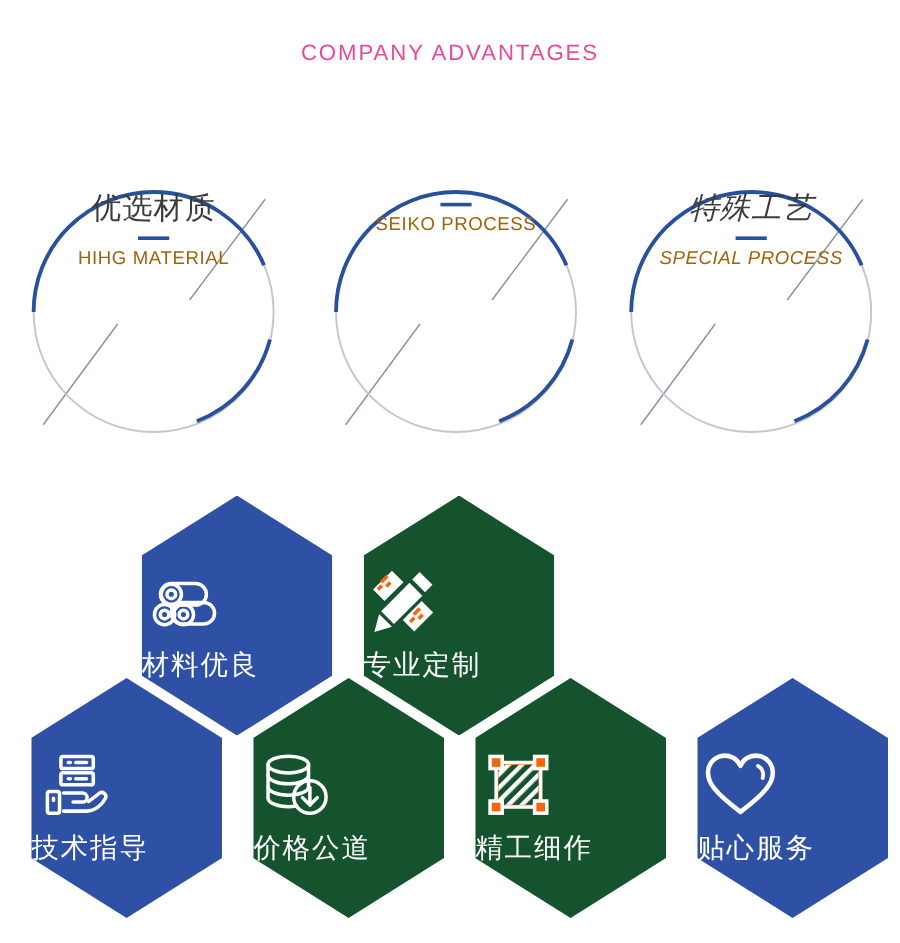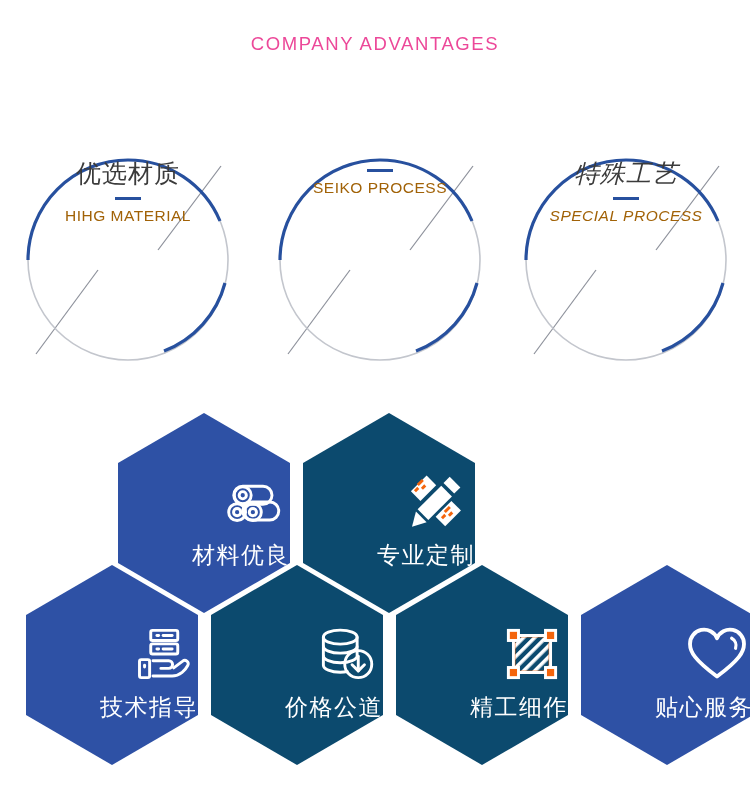--- a/index.html
+++ b/index.html
@@ -103,30 +103,30 @@
   
   .hex-wrap {
     position: absolute;
     top: 404px;
     left: 0;
     width: 750px;
     height: 360px;
   }
   .hex {
     position: absolute;
-    width: 172px;
+    width: 159px;
     height: 200px;
     clip-path: polygon(50% 0%, 100% 25%, 100% 75%, 50% 100%, 0% 75%, 0% 25%);
     display: flex;
     flex-direction: column;
-    align-items: flex-end;
+    align-items: flex-start;
     justify-content: center;
   }
   .hex.blue   { background: #2e51a5; }
-  .hex.orange { background: #0c4a6e; }
+  .hex.orange { background: #14532d; }
 
   .hex-icon {
     width: 72px;
     height: 72px;
     margin-top: 6px;
     margin-bottom: 2px;
     display: flex;
     align-items: center;
     justify-content: center;
   }

